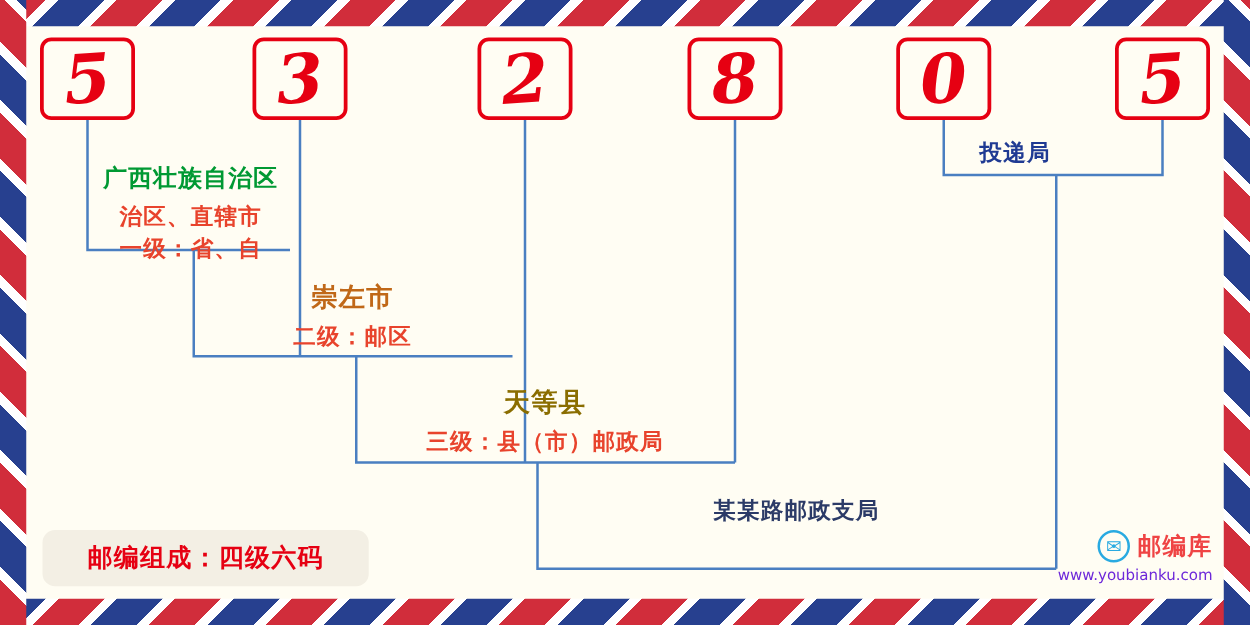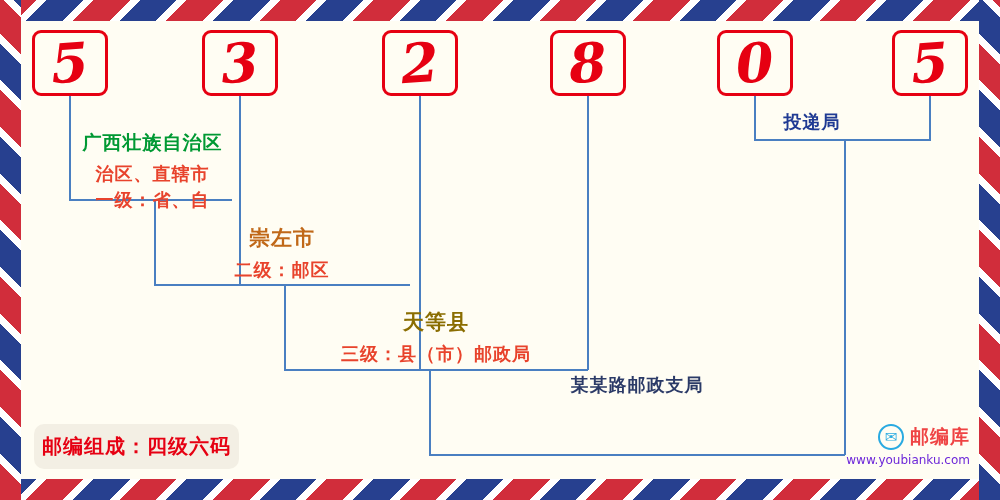--- a/index.html
+++ b/index.html
@@ -41,28 +41,28 @@
   
   .lbl{position:absolute;text-align:center;font-weight:bold;z-index:2;}
   .lbl .nm{letter-spacing:1px;}
   .lbl .lv{color:#e8432c;font-size:18px;letter-spacing:1px;line-height:26px;}
   .lbl-region{left:60px;top:130px;width:185px;}
   .lbl-region .nm{color:#009933;font-size:19px;margin-bottom:5px;}
   .lbl-city{left:182px;top:224px;width:200px;}
   .lbl-city .nm{color:#c06818;font-size:21px;margin-bottom:5px;}
   .lbl-county{left:286px;top:308px;width:300px;}
   .lbl-county .nm{color:#8a6d00;font-size:21px;margin-bottom:5px;}
-  .lbl-branch{left:487px;top:373px;width:300px;font-family:Liberation Serif, serif;}
+  .lbl-branch{left:487px;top:396px;width:300px;font-family:Liberation Serif, serif;}
   .lbl-branch .nm{color:#2b3a67;font-size:18px;margin-bottom:10px;}
   .lbl-delivery{left:737px;top:110px;width:150px;}
   .lbl-delivery .nm{color:#1f3a93;font-size:18px;}
   
   .badge{
     position:absolute;left:34px;top:424px;z-index:2;
-    background:#f3efe4;border-radius:10px;padding:9px 8px;
+    background:#f3efe4;border-radius:10px;padding:9px 36px;
   }
   .badge span{color:#e60012;font-weight:bold;font-size:20px;letter-spacing:1px;}
   
   .logo{position:absolute;right:30px;top:424px;z-index:2;text-align:right;cursor:pointer;}
   .logo-row{display:flex;align-items:center;justify-content:flex-end;gap:6px;}
   .logo-icon{
     display:inline-flex;align-items:center;justify-content:center;
     width:26px;height:26px;border:2px solid #29aae1;border-radius:50%;
     color:#29aae1;font-size:15px;box-sizing:border-box;
   }

